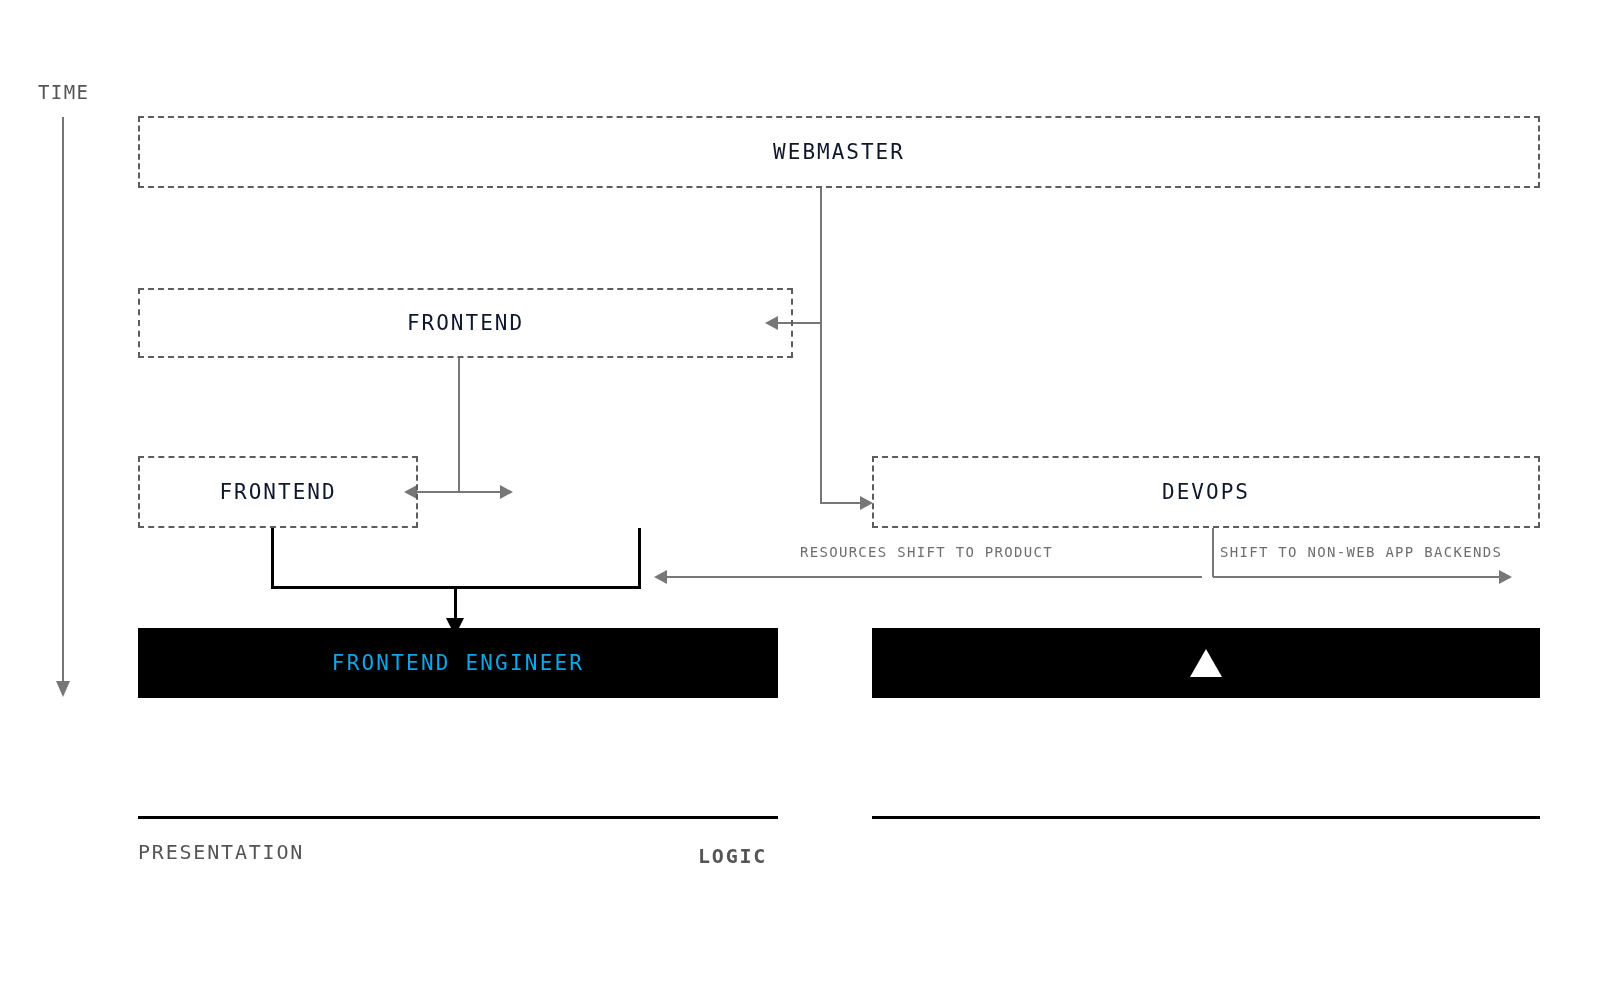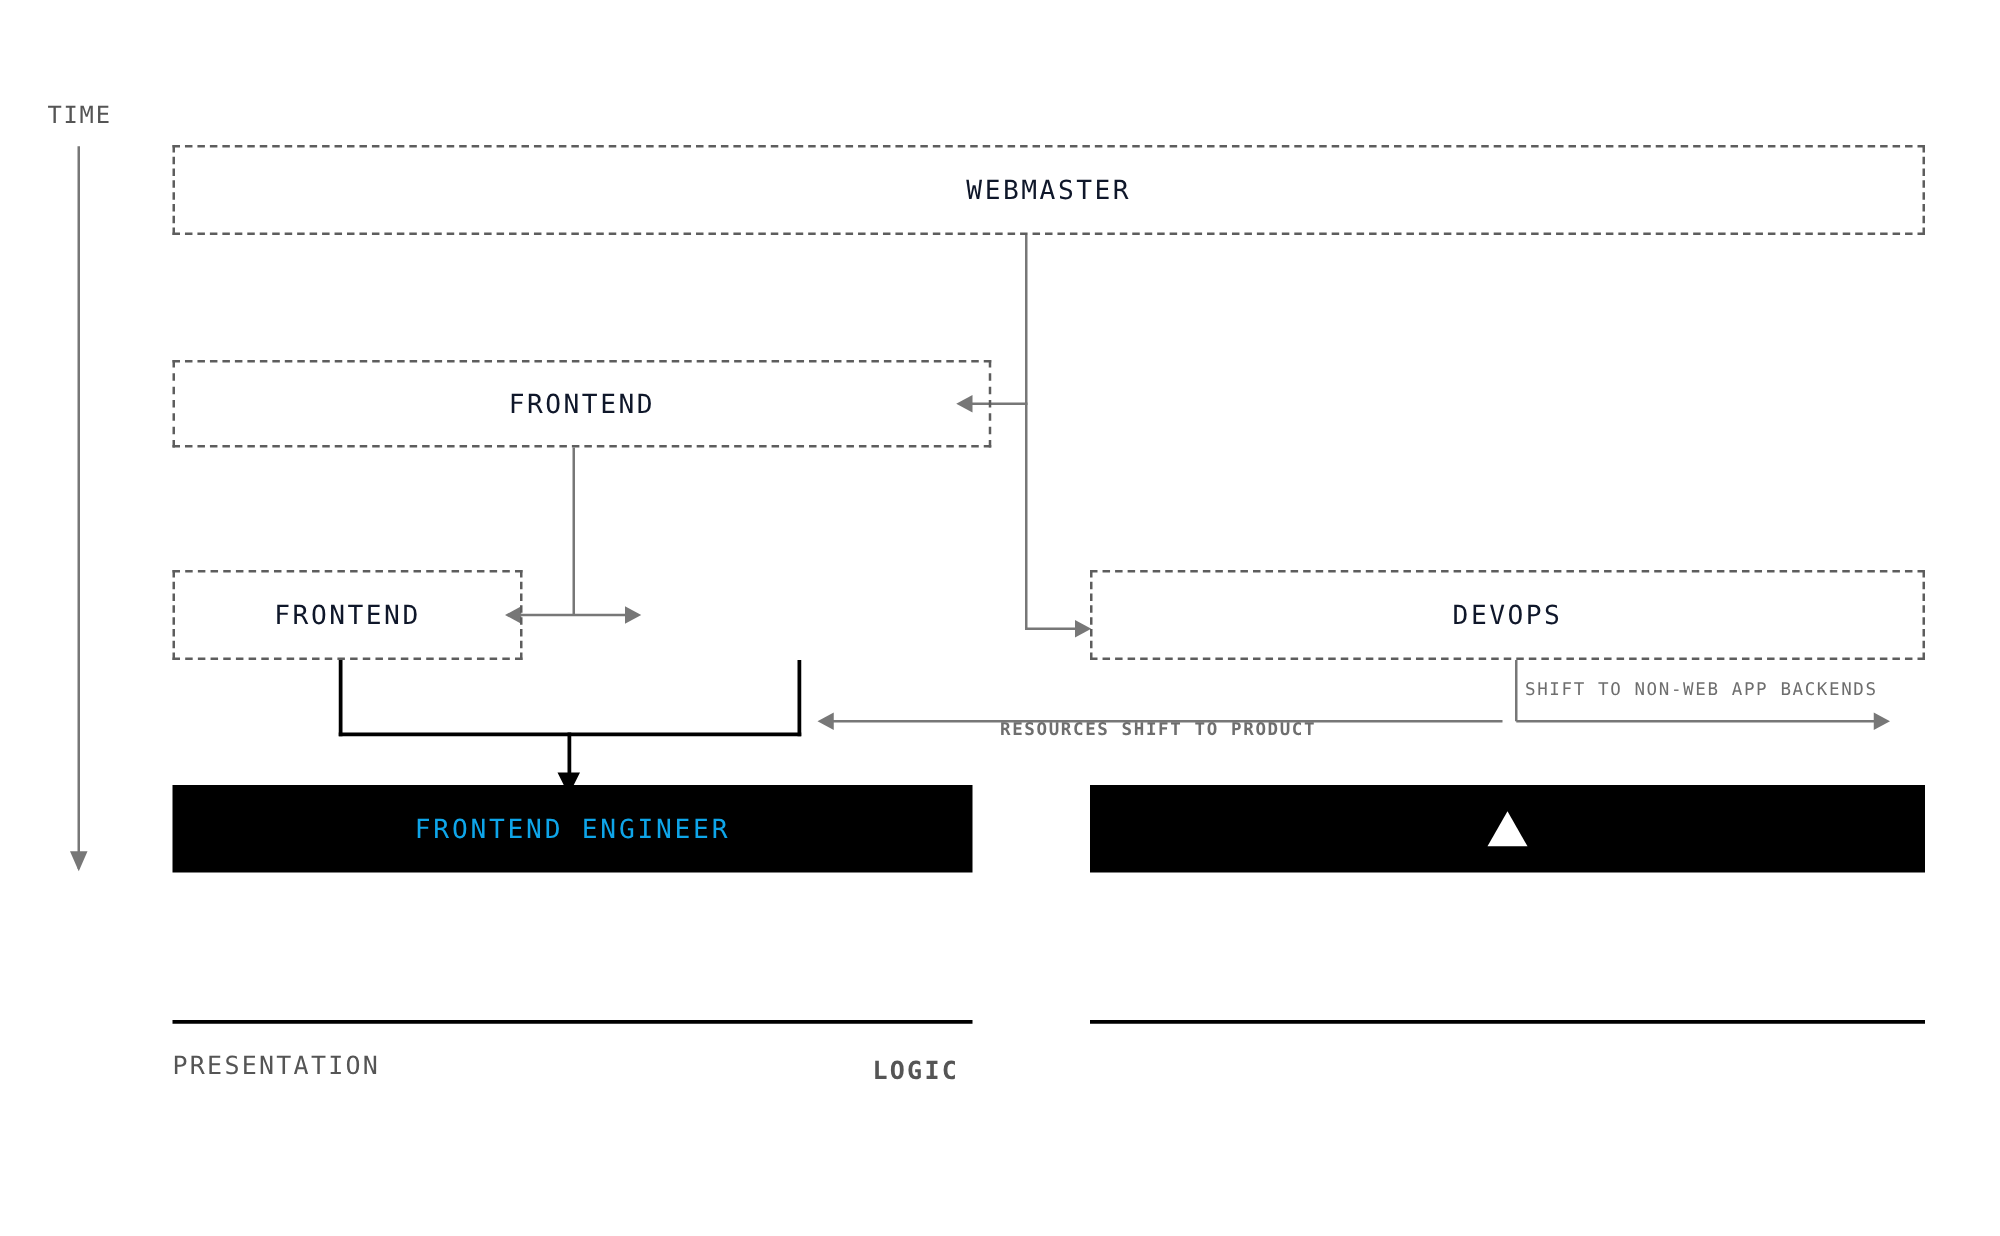--- a/index.html
+++ b/index.html
@@ -117,21 +117,21 @@
   #shift-head-right  { left: 1499px; top: 570px; }
   #shift-drop-right  { left: 1212px; top: 528px; height: 49px; }
 
   .shift-caption {
     position: absolute;
     font-size: 14px;
     letter-spacing: 1.3px;
     color: #6e6e6e;
     white-space: nowrap;
   }
-  #caption-left  { left: 800px; top: 576px; font-weight: bold; }
+  #caption-left  { left: 800px; top: 544px; }
   #caption-right { left: 1220px; top: 544px; }
 
   
   .bline-v { position: absolute; width: 3px; background: #000000; }
   .bline-h { position: absolute; height: 3px; background: #000000; }
   #fe-drop   { left: 271px; top: 528px; height: 61px; }
   #be-drop   { left: 638px; top: 528px; height: 61px; }
   #merge-bar { left: 271px; top: 586px; width: 370px; }
   #merge-down{ left: 454px; top: 586px; height: 38px; }
   #merge-head{

